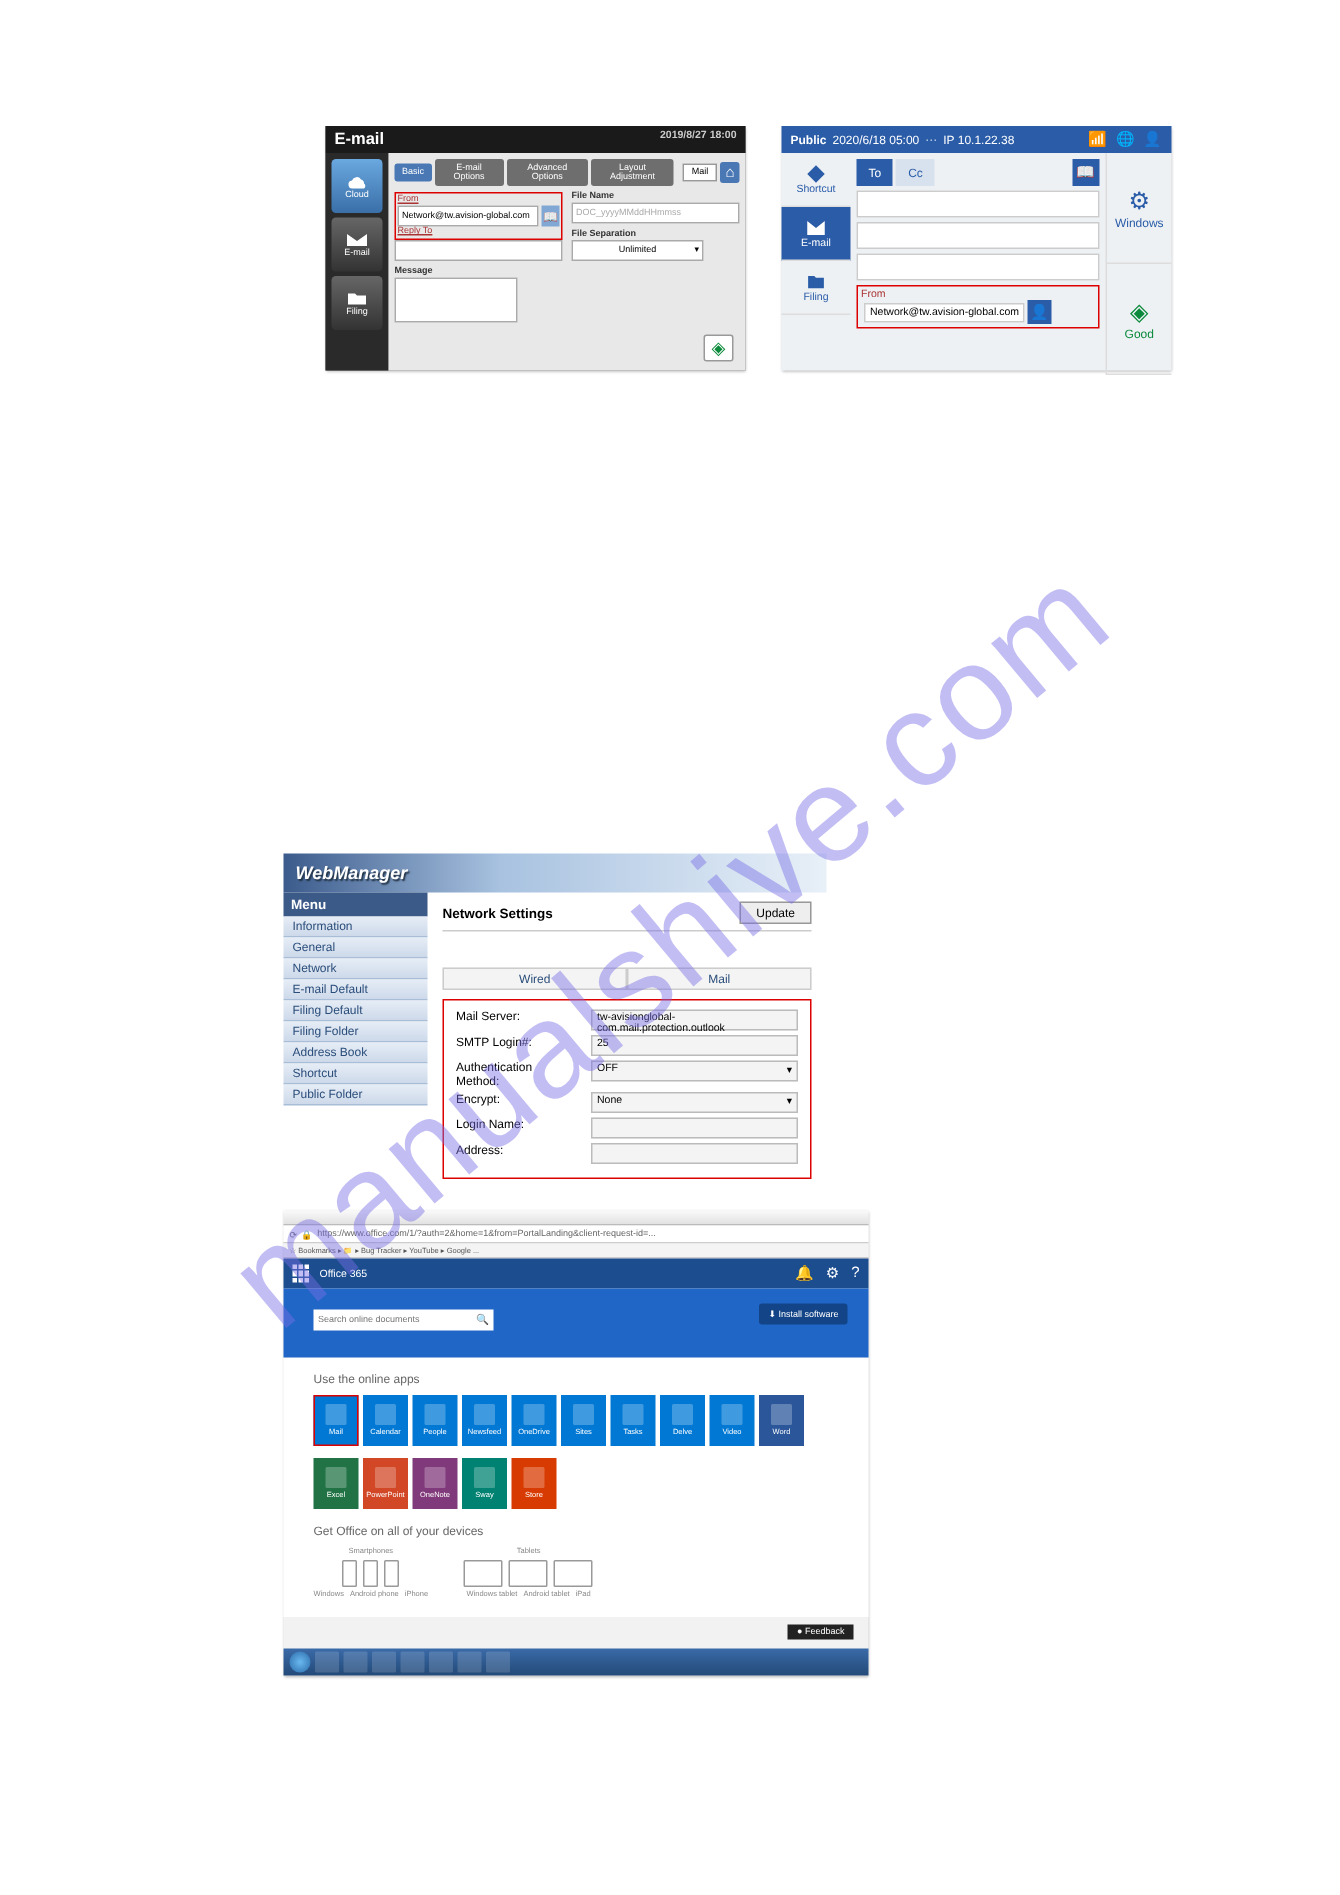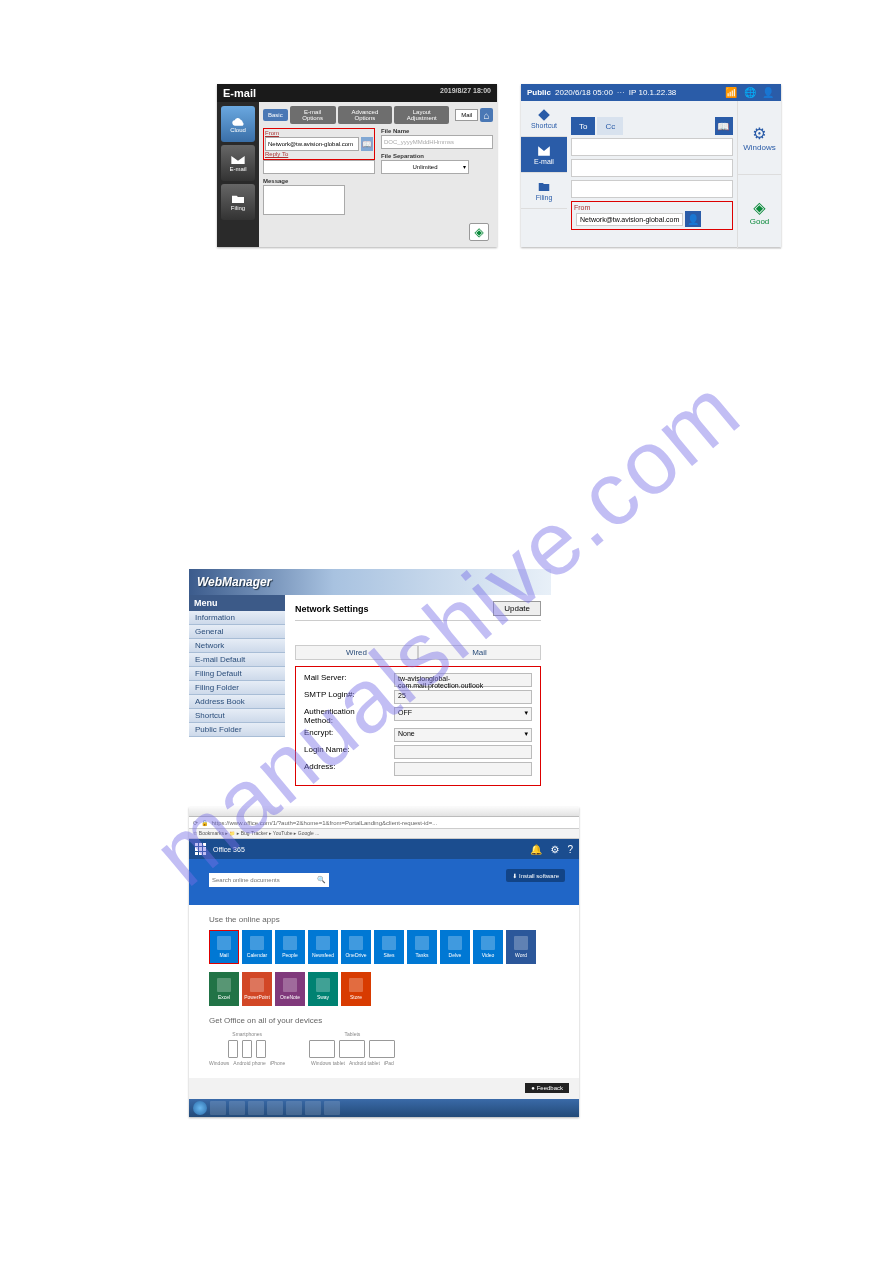--- a/index.html
+++ b/index.html
@@ -38,21 +38,21 @@
   
   .p2 { position: absolute; left: 521px; top: 84px; width: 260px; height: 163px; background: #eef1f4; box-shadow: 0 1px 2px rgba(0,0,0,0.3); }
   .p2-bar { background: #2a5ca8; color: #fff; font-size: 8px; padding: 3px 6px; display: flex; align-items: center; gap: 4px; }
   .p2-bar-r { margin-left: auto; display: flex; gap: 6px; }
   .p2-bar-r span { font-size: 10px; }
   .p2-body { display: flex; height: 148px; }
   .p2-side { width: 46px; display: flex; flex-direction: column; }
   .p2-sbtn2 { flex: 0 0 36px; display: flex; flex-direction: column; align-items: center; justify-content: center; font-size: 7px; color: #2a5ca8; border-bottom: 1px solid #ddd; }
   .p2-sbtn2.active { background: #2a5ca8; color: #fff; }
   .p2-sbtn2 svg { width: 16px; height: 14px; }
-  .p2-mid { flex: 1; padding: 4px; margin-top: 12px; }
+  .p2-mid { flex: 1; padding: 4px; }
   .p2-tocc { display: flex; gap: 2px; margin-bottom: 3px; }
   .p2-tocc button { font-size: 8px; padding: 3px 8px; border: none; background: #d8e2ee; color: #2a5ca8; }
   .p2-tocc button.active { background: #2a5ca8; color: #fff; }
   .p2-ab { width: 18px; height: 18px; margin-left: auto; background: #2a5ca8; color: #fff; display: flex; align-items: center; justify-content: center; font-size: 10px; }
   .p2-line { height: 18px; background: #fff; border: 1px solid #ccc; margin-bottom: 3px; }
   .p2-from { border: 1.5px solid #d00; padding: 2px; display: flex; align-items: center; }
   .p2-from-lbl { font-size: 7px; color: #a33; }
   .p2-from-val { flex: 1; background: #fff; border: 1px solid #ccc; font-size: 7px; padding: 2px 3px; margin: 0 2px; }
   .p2-right { width: 44px; display: flex; flex-direction: column; border-left: 1px solid #ddd; }
   .p2-rbtn { flex: 1; display: flex; flex-direction: column; align-items: center; justify-content: center; font-size: 8px; color: #2a5ca8; border-bottom: 1px solid #ddd; }

